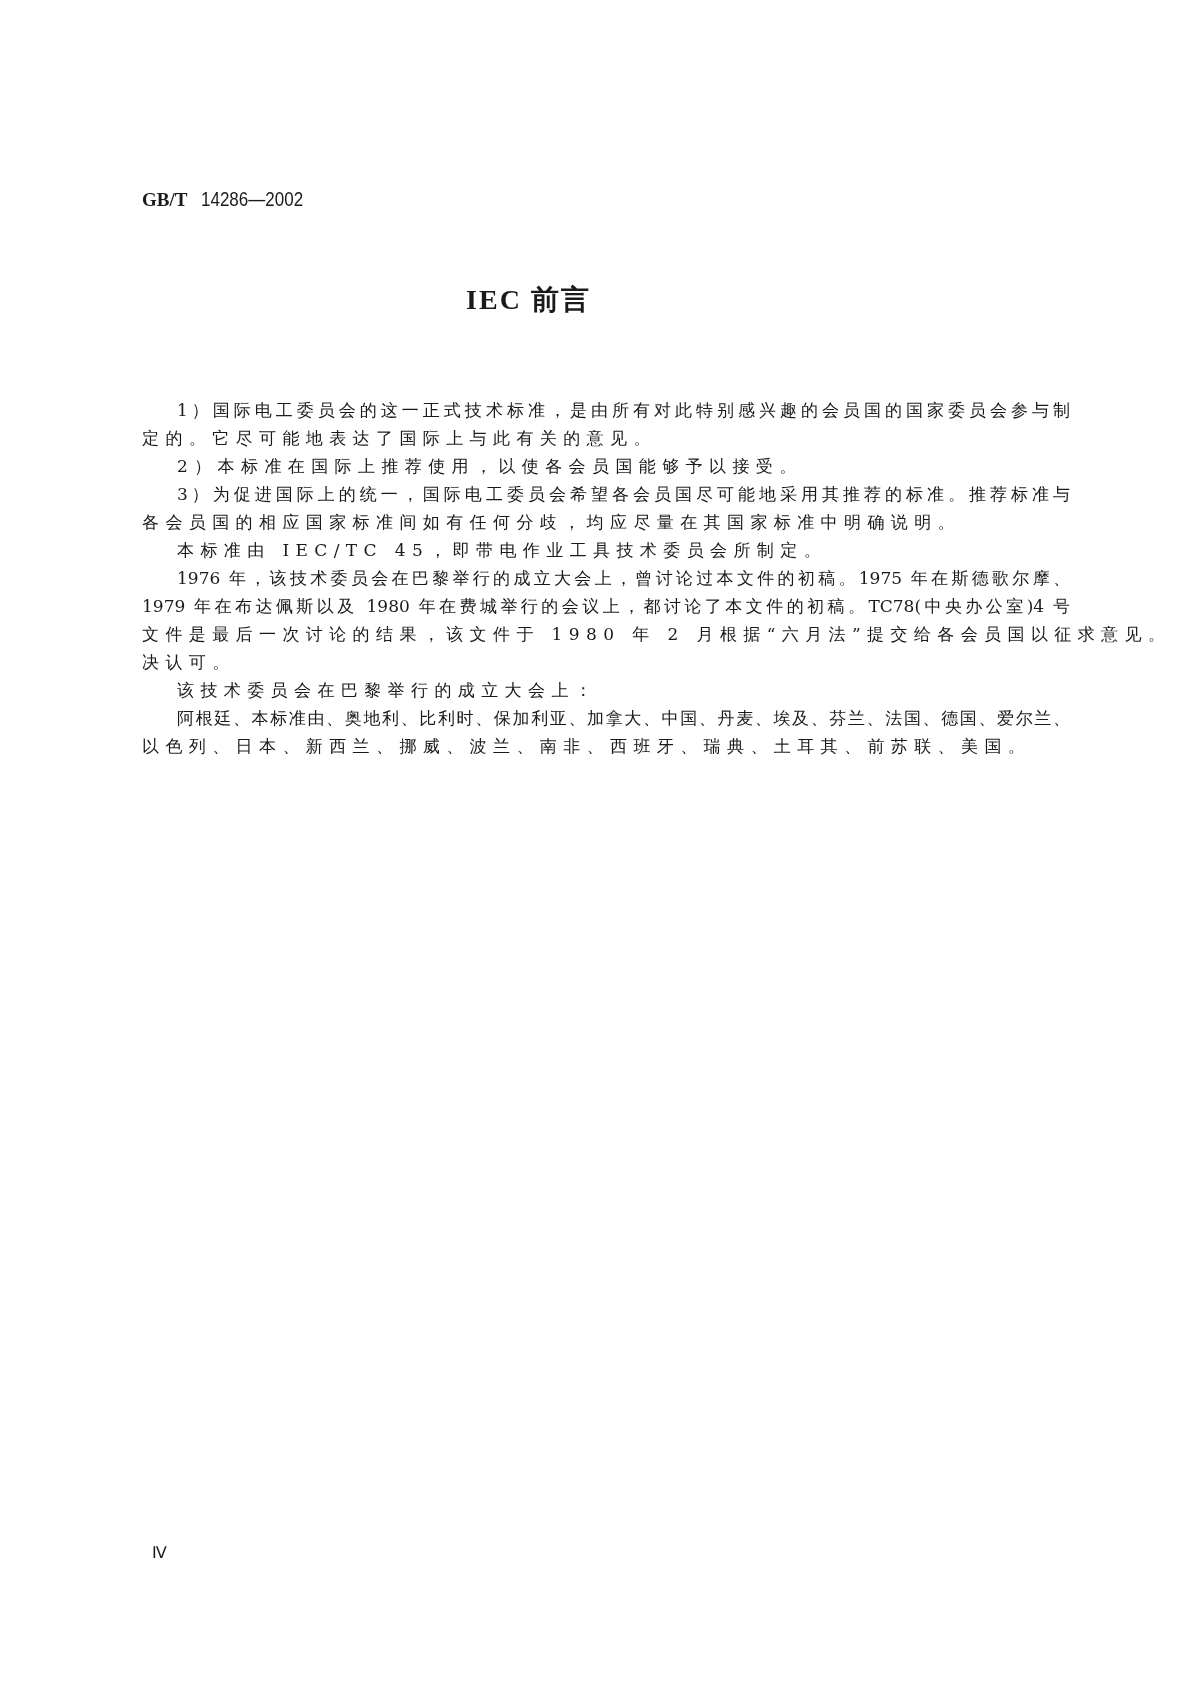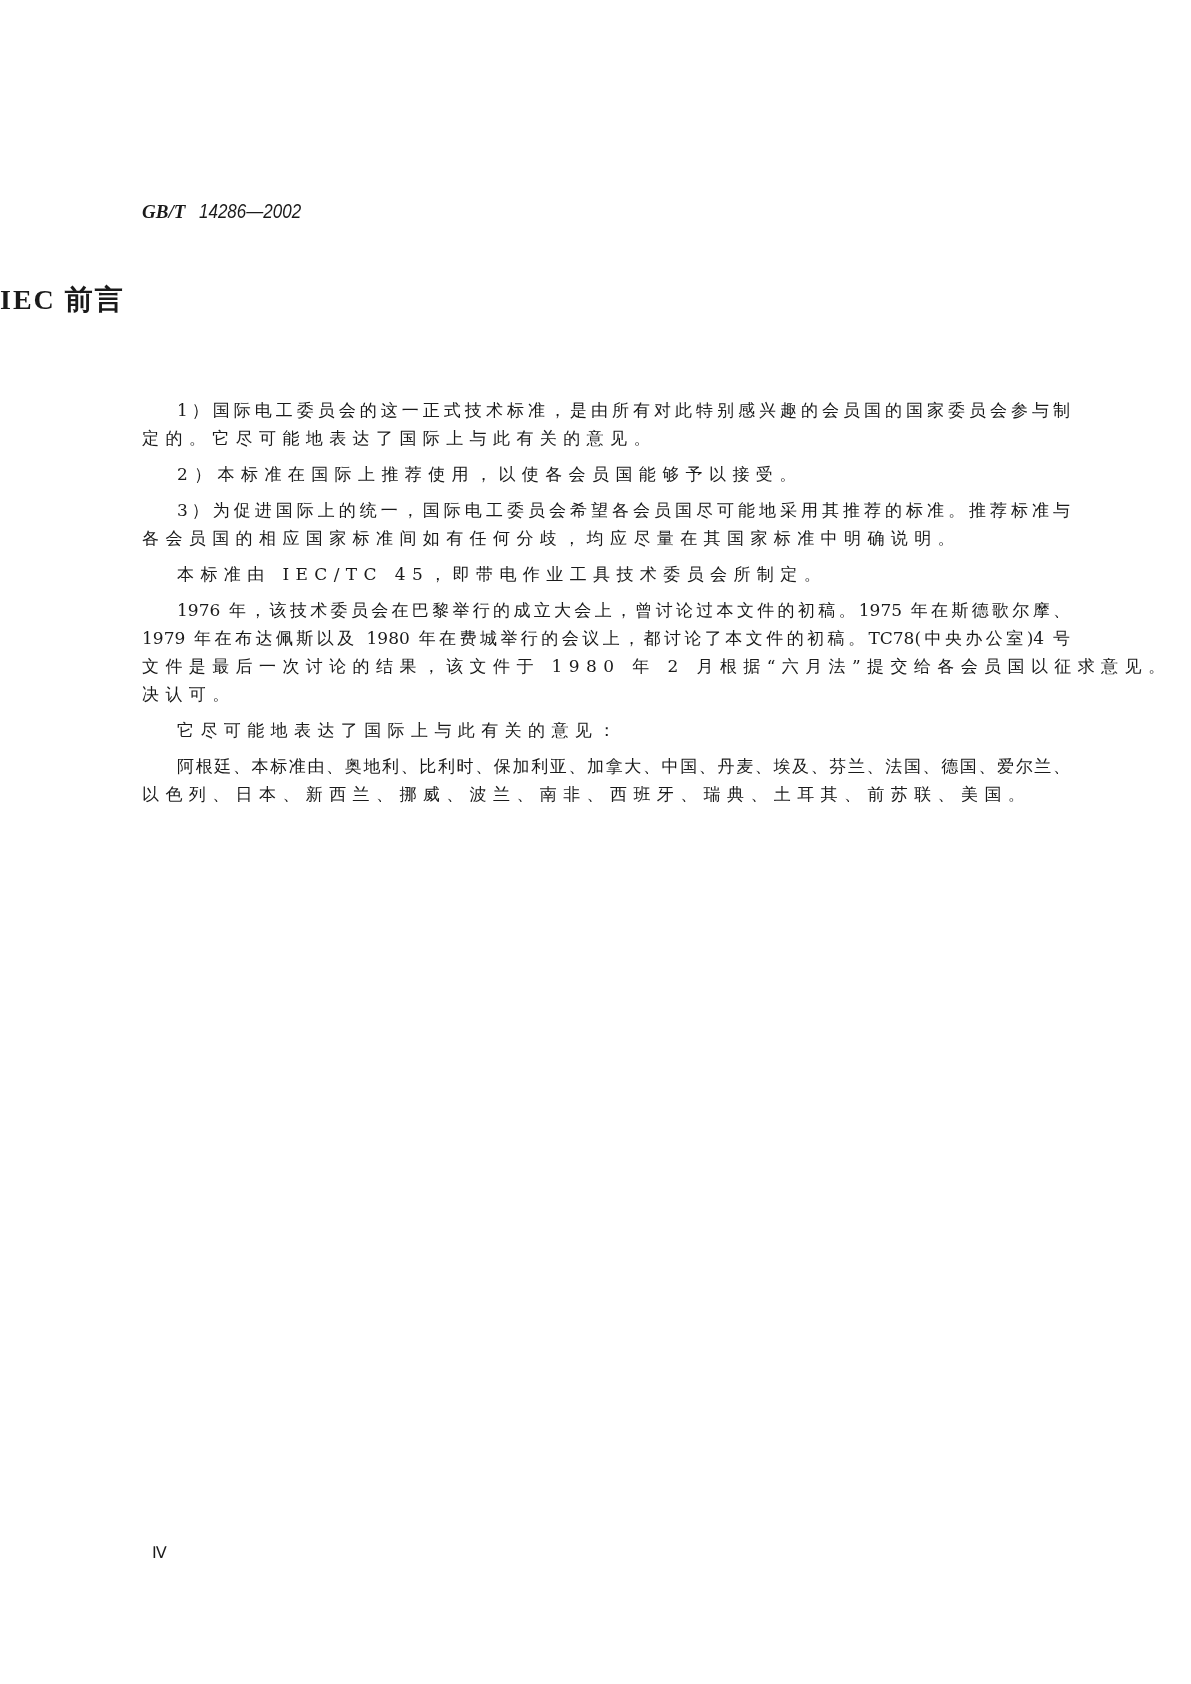--- a/index.html
+++ b/index.html
@@ -1,27 +1,27 @@
 <!DOCTYPE html>
 <html><head>
 <meta charset="utf-8">
 <style>
   html, body { margin: 0; padding: 0; background: #ffffff; }
   body { width: 1191px; height: 1684px; position: relative; overflow: hidden;
          font-family: "DejaVu Serif", "Liberation Serif", serif; color: #1a1a1a; }
-  .header { position: absolute; left: 142px; top: 200px; font-size: 18px; font-style: italic; }
+  .header { position: absolute; left: 142px; top: 188px; font-size: 18px; }
   .header .std { font-weight: bold; font-family: "Liberation Serif", serif; font-size: 19px; }
   .header .num { font-family: "Liberation Sans", sans-serif; font-size: 20px; margin-left: 8px; transform: scaleX(0.85); display: inline-block; transform-origin: left; }
-  .title { position: absolute; left: 0; width: 1057px; top: 281px; 
+  .title { position: absolute; left: 0; width: 1057px; top: 281px; text-align: center;
            font-size: 28px; font-weight: bold; font-family: "Liberation Serif", serif; letter-spacing: 2px; }
   .body { position: absolute; left: 142px; top: 388px; width: 928px; font-size: 17px; }
   .line { height: 28px; line-height: 28px; white-space: nowrap; }
   .line.full { text-align: justify; text-align-last: justify; }
   .line.indent { padding-left: 35px; }
-  .line.para { margin-top: 8px; }
+  .line.para { }
   .line.first { margin-top: 8px; }
   .short { letter-spacing: 6.4px; }
   .pagenum { position: absolute; left: 152px; top: 1543px; font-size: 16px; font-family: "Liberation Serif", serif; }
 </style>
 </head>
 <body>
 
 <div class="header">
   <span class="std">GB/T</span>
   <span class="num">14286—2002</span>
@@ -39,19 +39,19 @@
   <div class="line short">各会员国的相应国家标准间如有任何分歧，均应尽量在其国家标准中明确说明。</div>
 
   <div class="line indent short para">本标准由 IEC/TC 45，即带电作业工具技术委员会所制定。</div>
 
   <div class="line full indent para">1976 年，该技术委员会在巴黎举行的成立大会上，曾讨论过本文件的初稿。1975 年在斯德歌尔摩、</div>
   <div class="line full">1979 年在布达佩斯以及 1980 年在费城举行的会议上，都讨论了本文件的初稿。TC78(中央办公室)4 号</div>
   <div class="line short">文件是最后一次讨论的结果，该文件于 1980 年 2 月根据“六月法”提交给各会员国以征求意见。</div>
 
   <div class="line short">决认可。</div>
 
-  <div class="line indent short para">它尽可能地表达了国际上与此有关的意见：</div>
+  <div class="line indent short para">该技术委员会在巴黎举行的成立大会上：</div>
 
   <div class="line full indent para">阿根廷、本标准由、奥地利、比利时、保加利亚、加拿大、中国、丹麦、埃及、芬兰、法国、德国、爱尔兰、</div>
   <div class="line short">以色列、日本、新西兰、挪威、波兰、南非、西班牙、瑞典、土耳其、前苏联、美国。</div>
 </div>
 
 <div class="pagenum">Ⅳ</div>
 
 </body></html>

